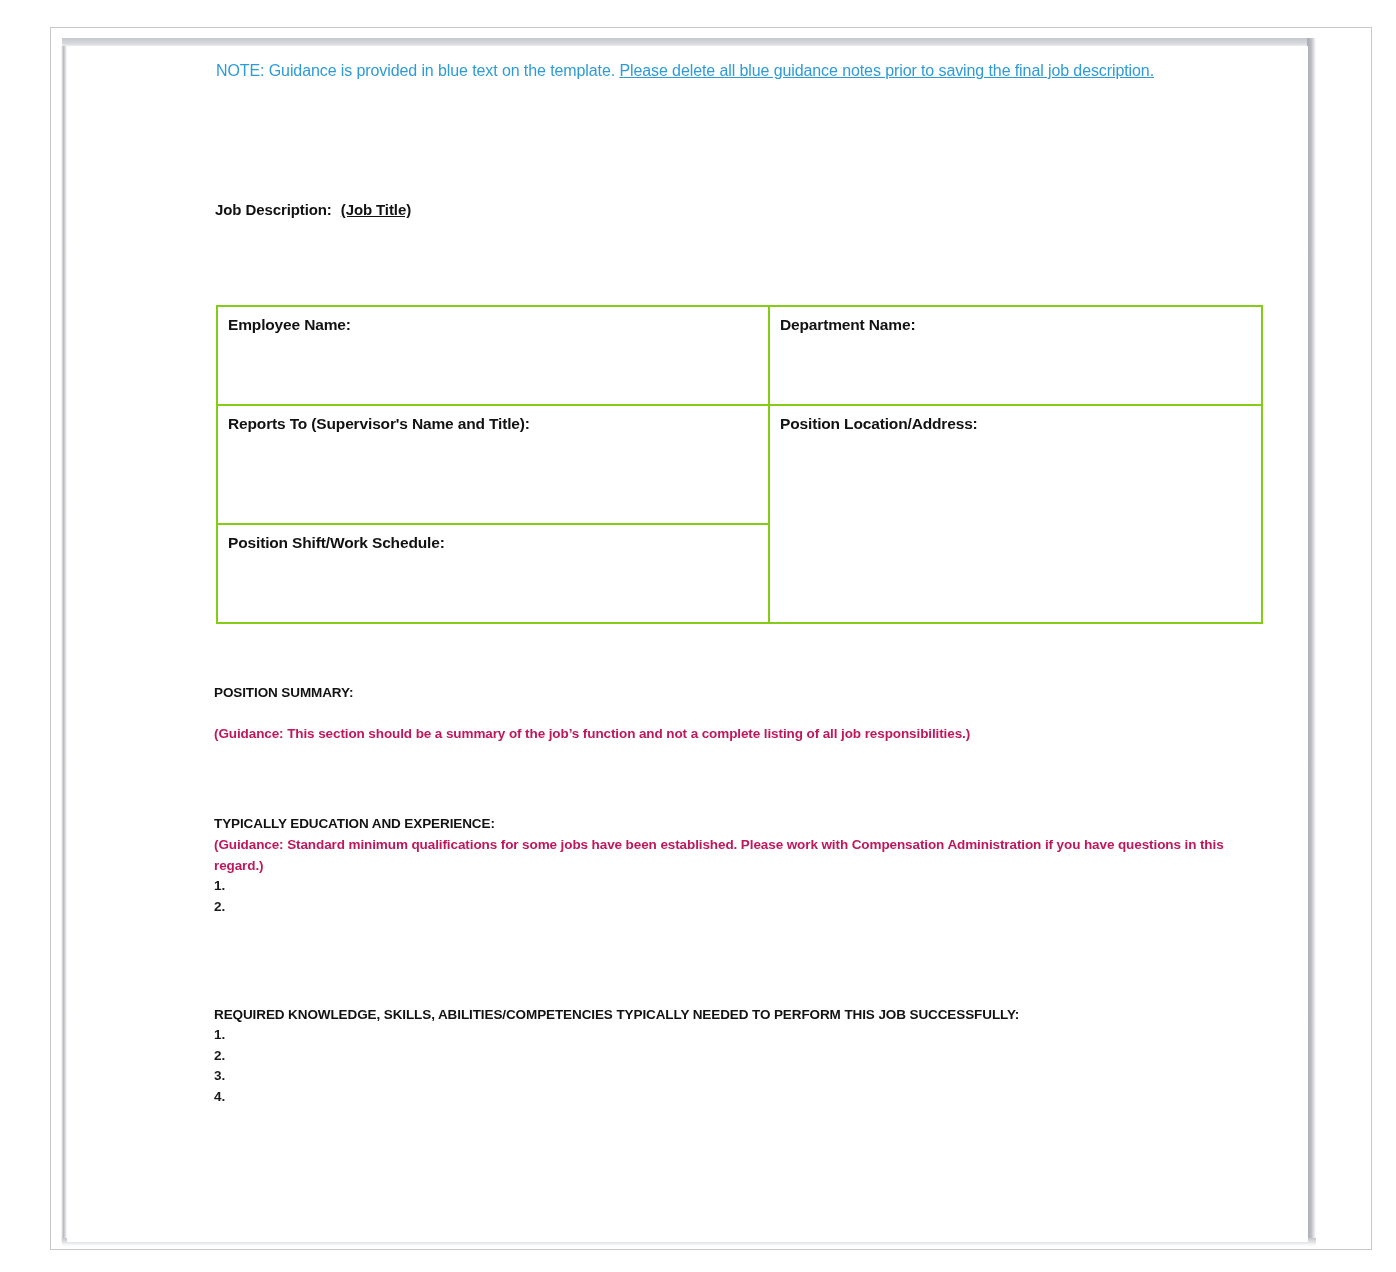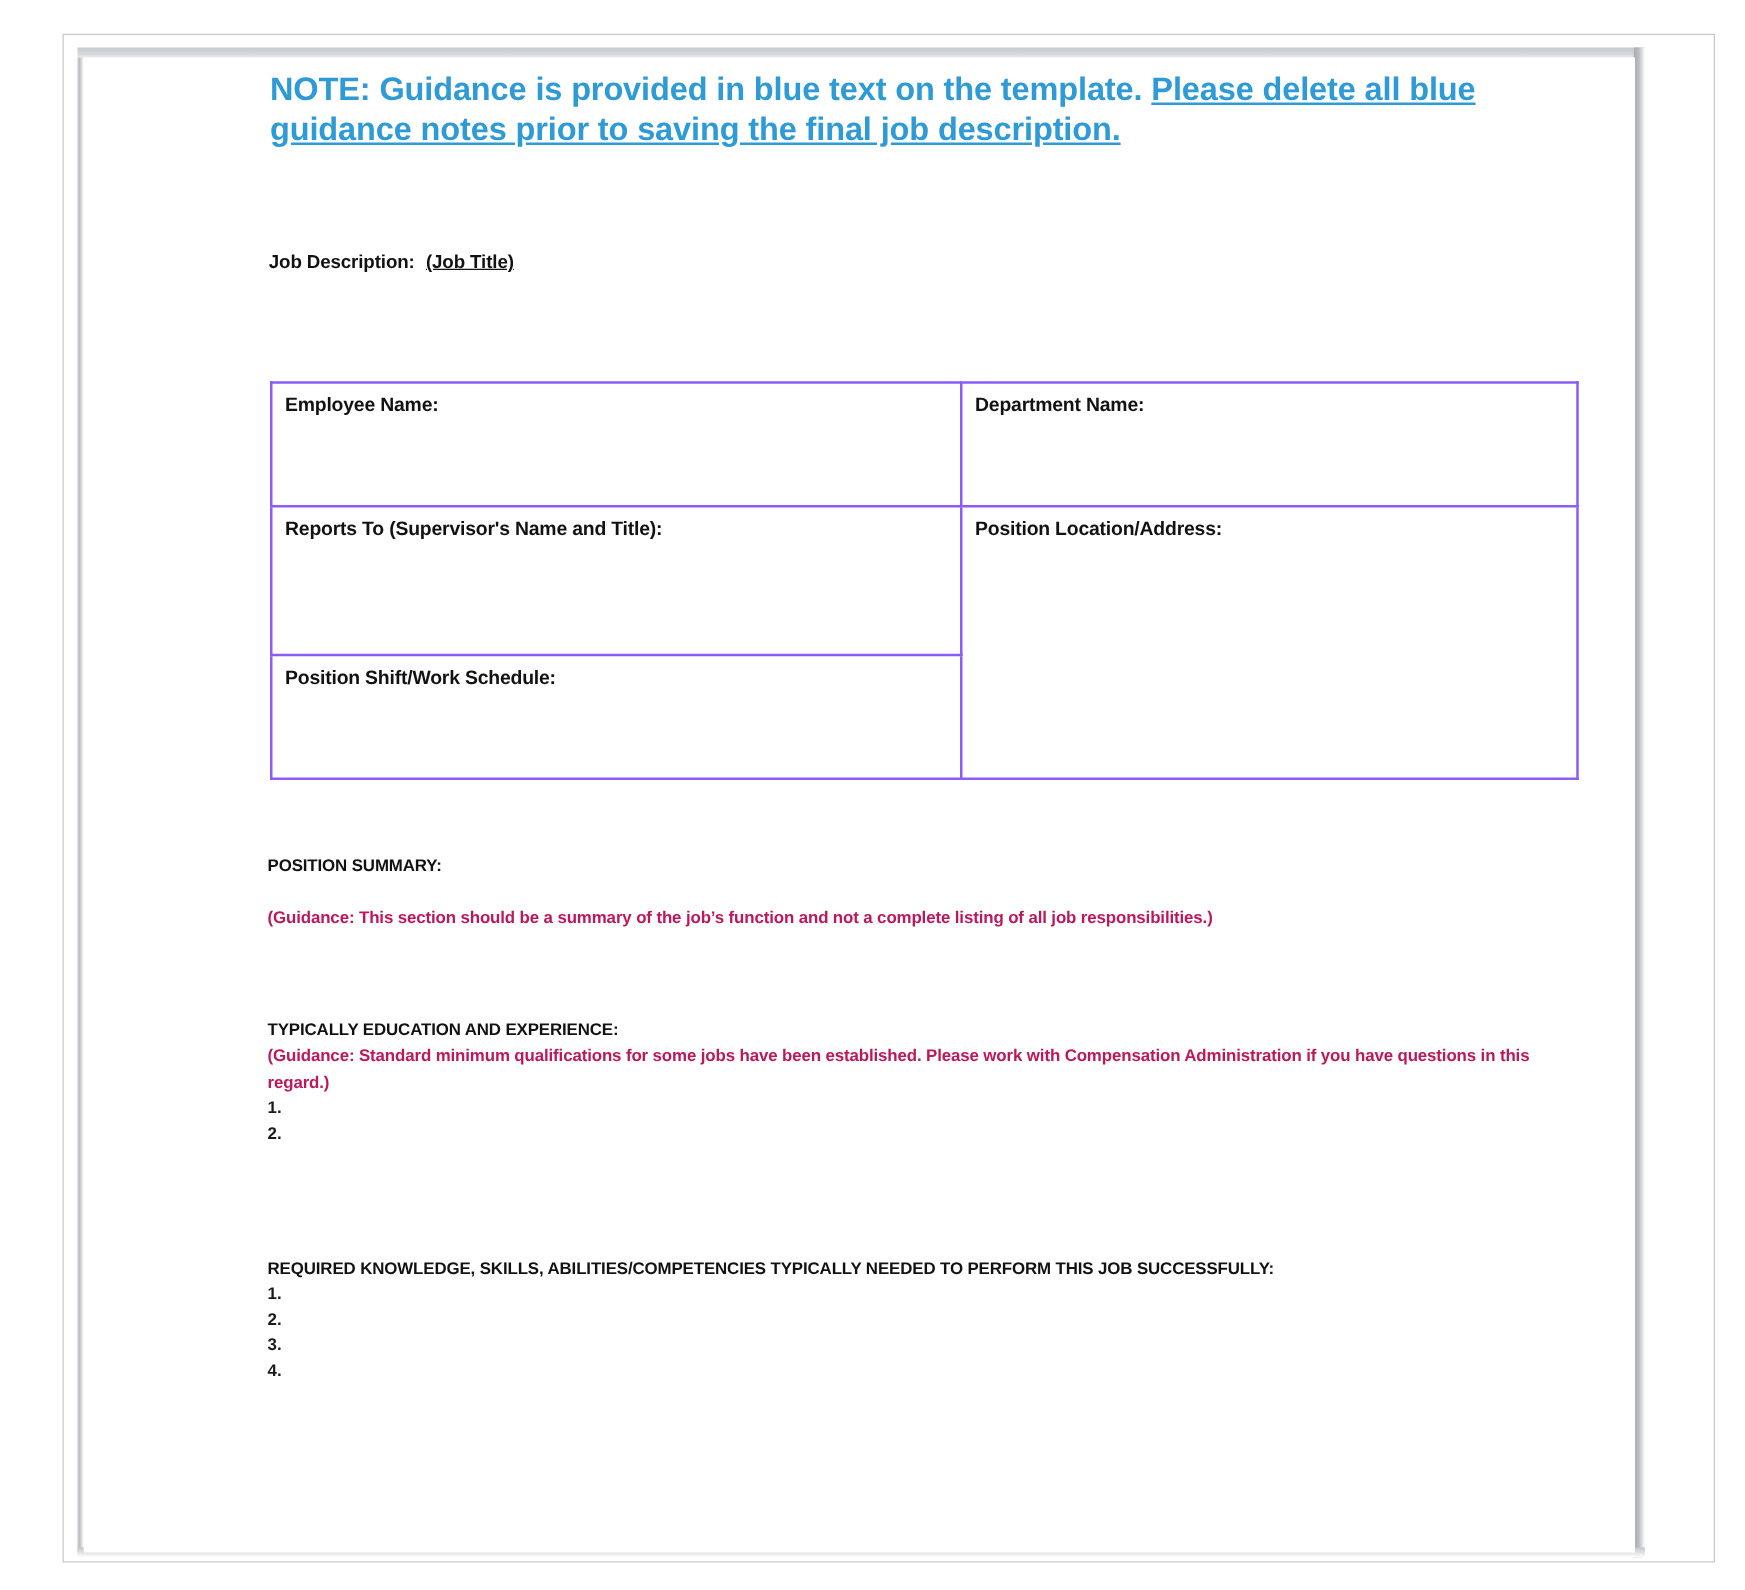--- a/index.html
+++ b/index.html
@@ -81,22 +81,22 @@
     width: 1241px;
     height: 1196px;
   }
 
   .note {
     position: absolute;
     left: 149px;
     top: 9px;
     width: 1024px;
     color: #2E9BD6;
-    font-size: 26px;
-    font-weight: bold;
+    font-size: 16px;
+    font-weight: normal;
     line-height: 32px;
     letter-spacing: -0.1px;
   }
   .note .u { text-decoration: underline; }
 
   .job-title-line {
     position: absolute;
     left: 148px;
     top: 155px;
     font-size: 15px;
@@ -112,21 +112,21 @@
   
   .info-table {
     position: absolute;
     left: 149px;
     top: 259px;
     width: 1021px;
     border-collapse: collapse;
     table-layout: fixed;
   }
   .info-table td {
-    border: 2px solid #8b5cf6;
+    border: 2px solid #84cc16;
     vertical-align: top;
     padding: 9px 0 0 10px;
     font-size: 15.5px;
     font-weight: bold;
     color: #121212;
     letter-spacing: -0.15px;
   }
   .cell-r1 { height: 88px; }
   .cell-r2 { height: 108px; }
   .cell-r3 { height: 88px; border-radius: 20px; }

